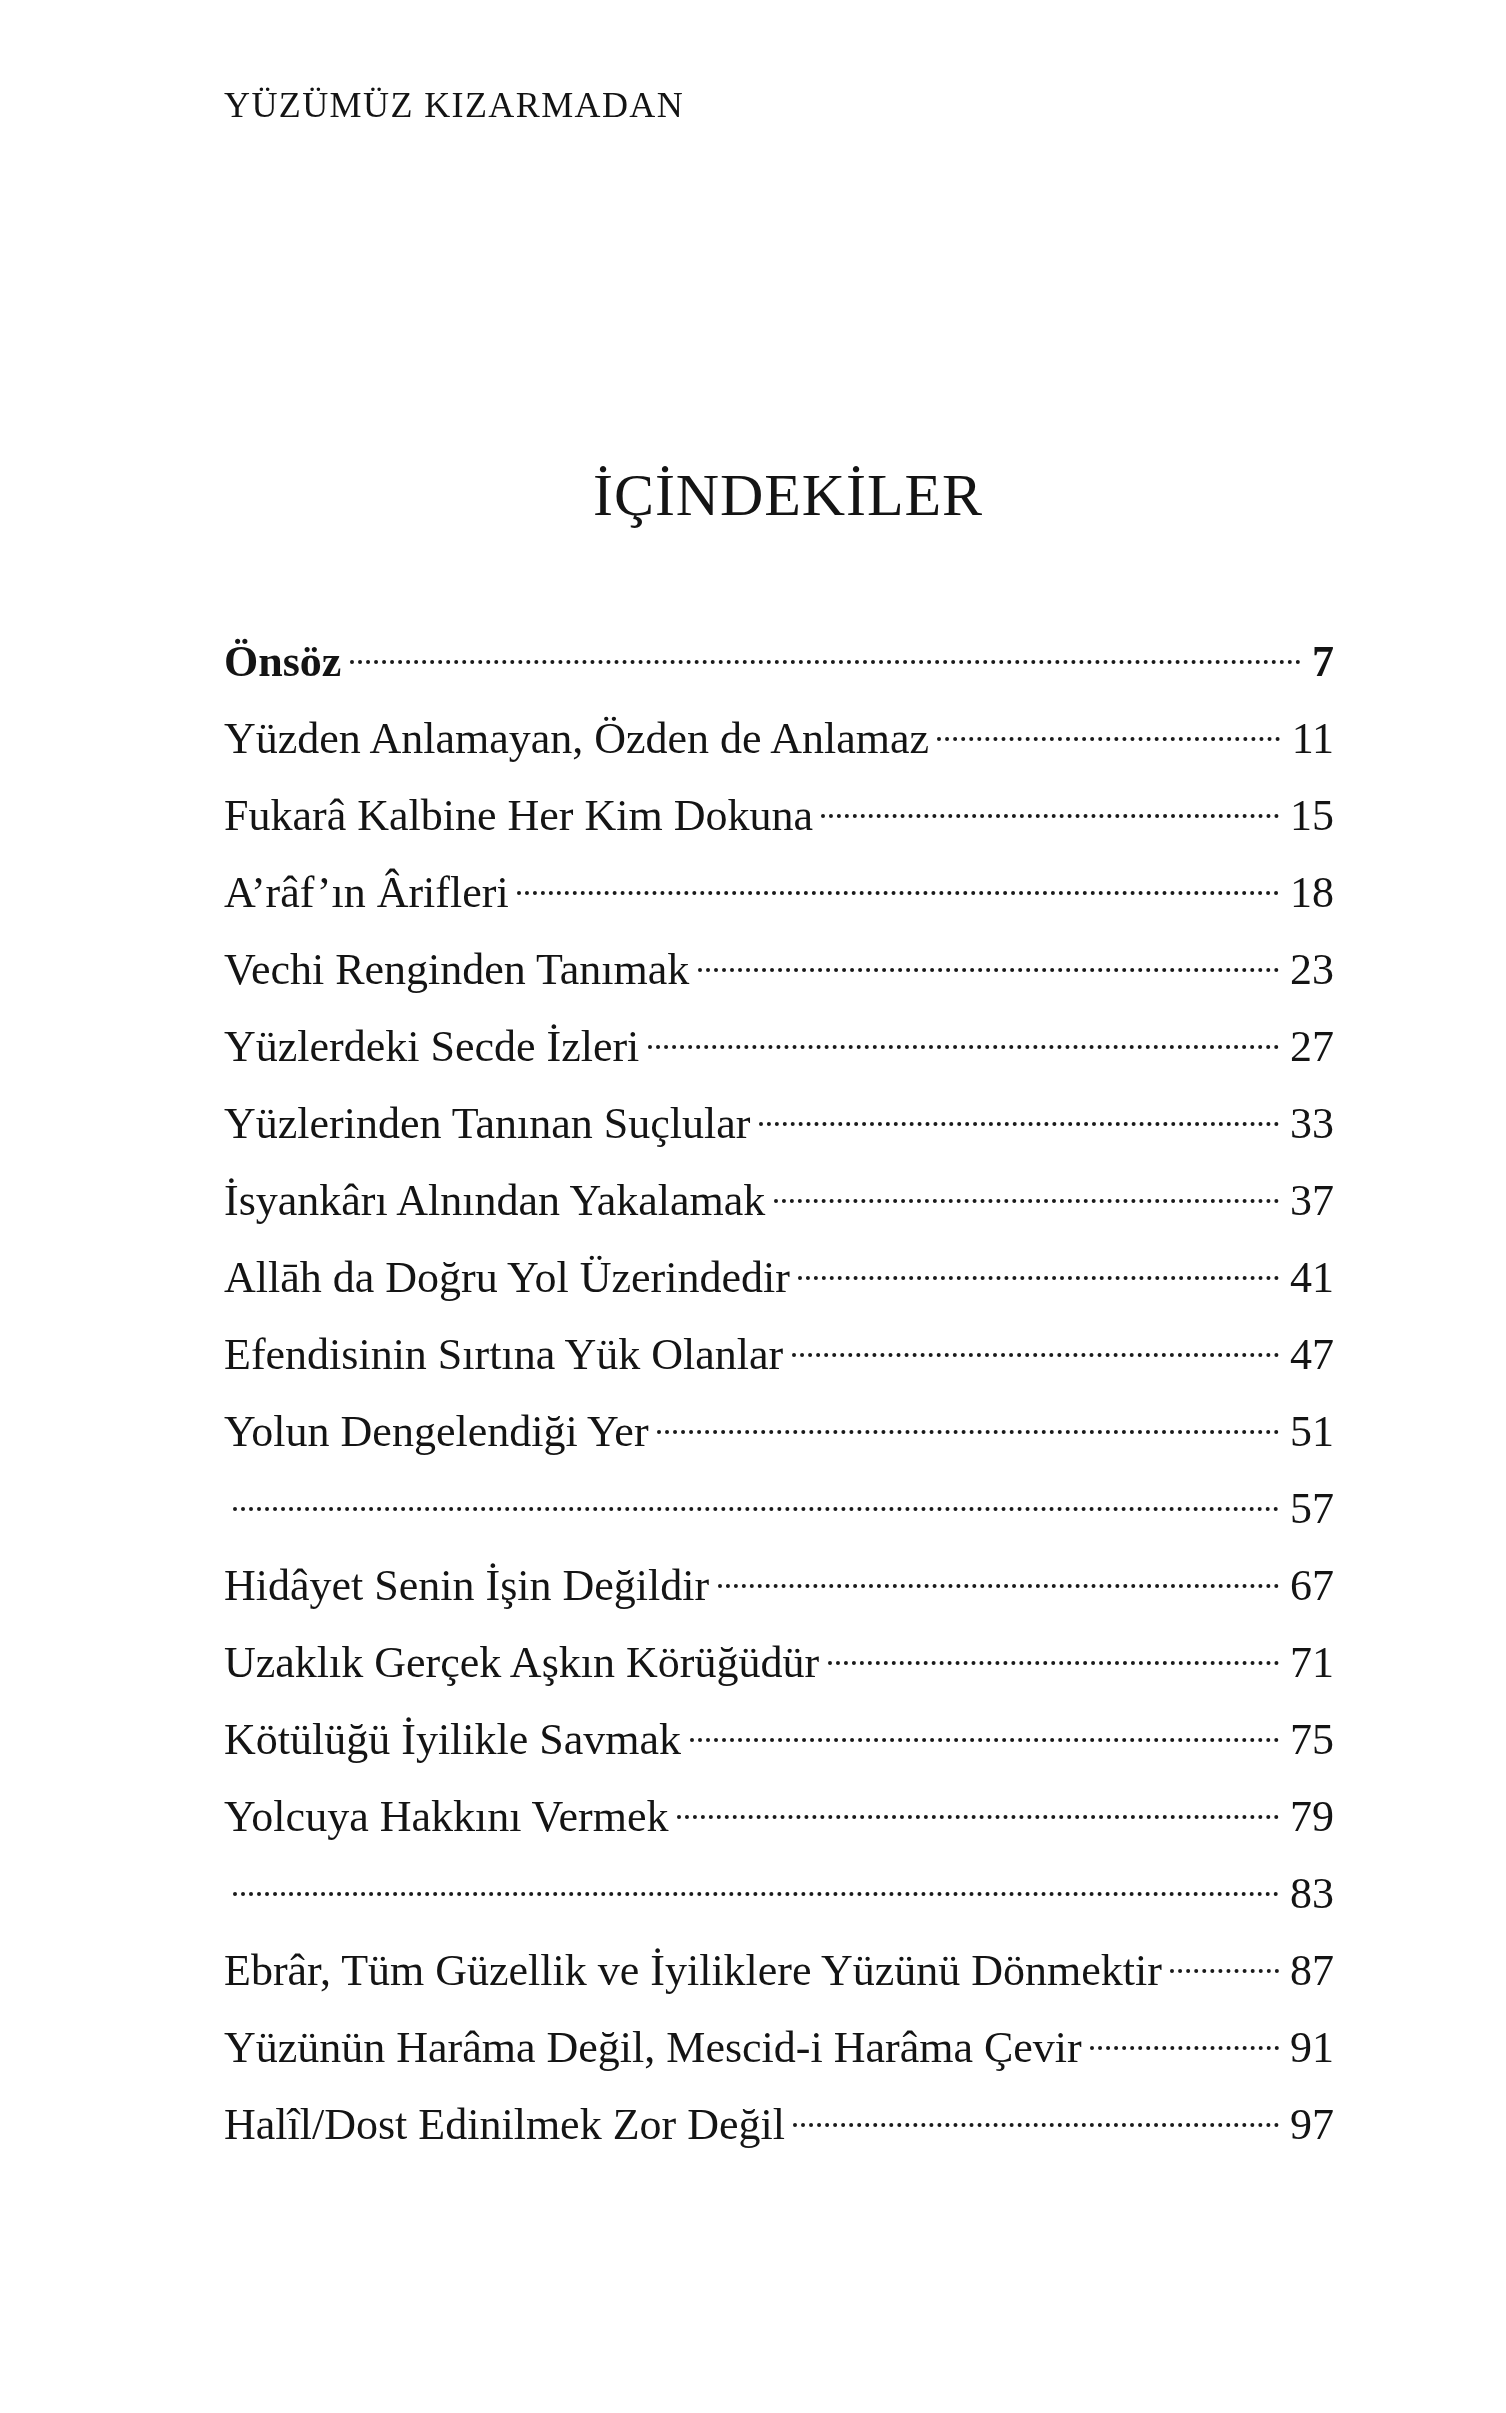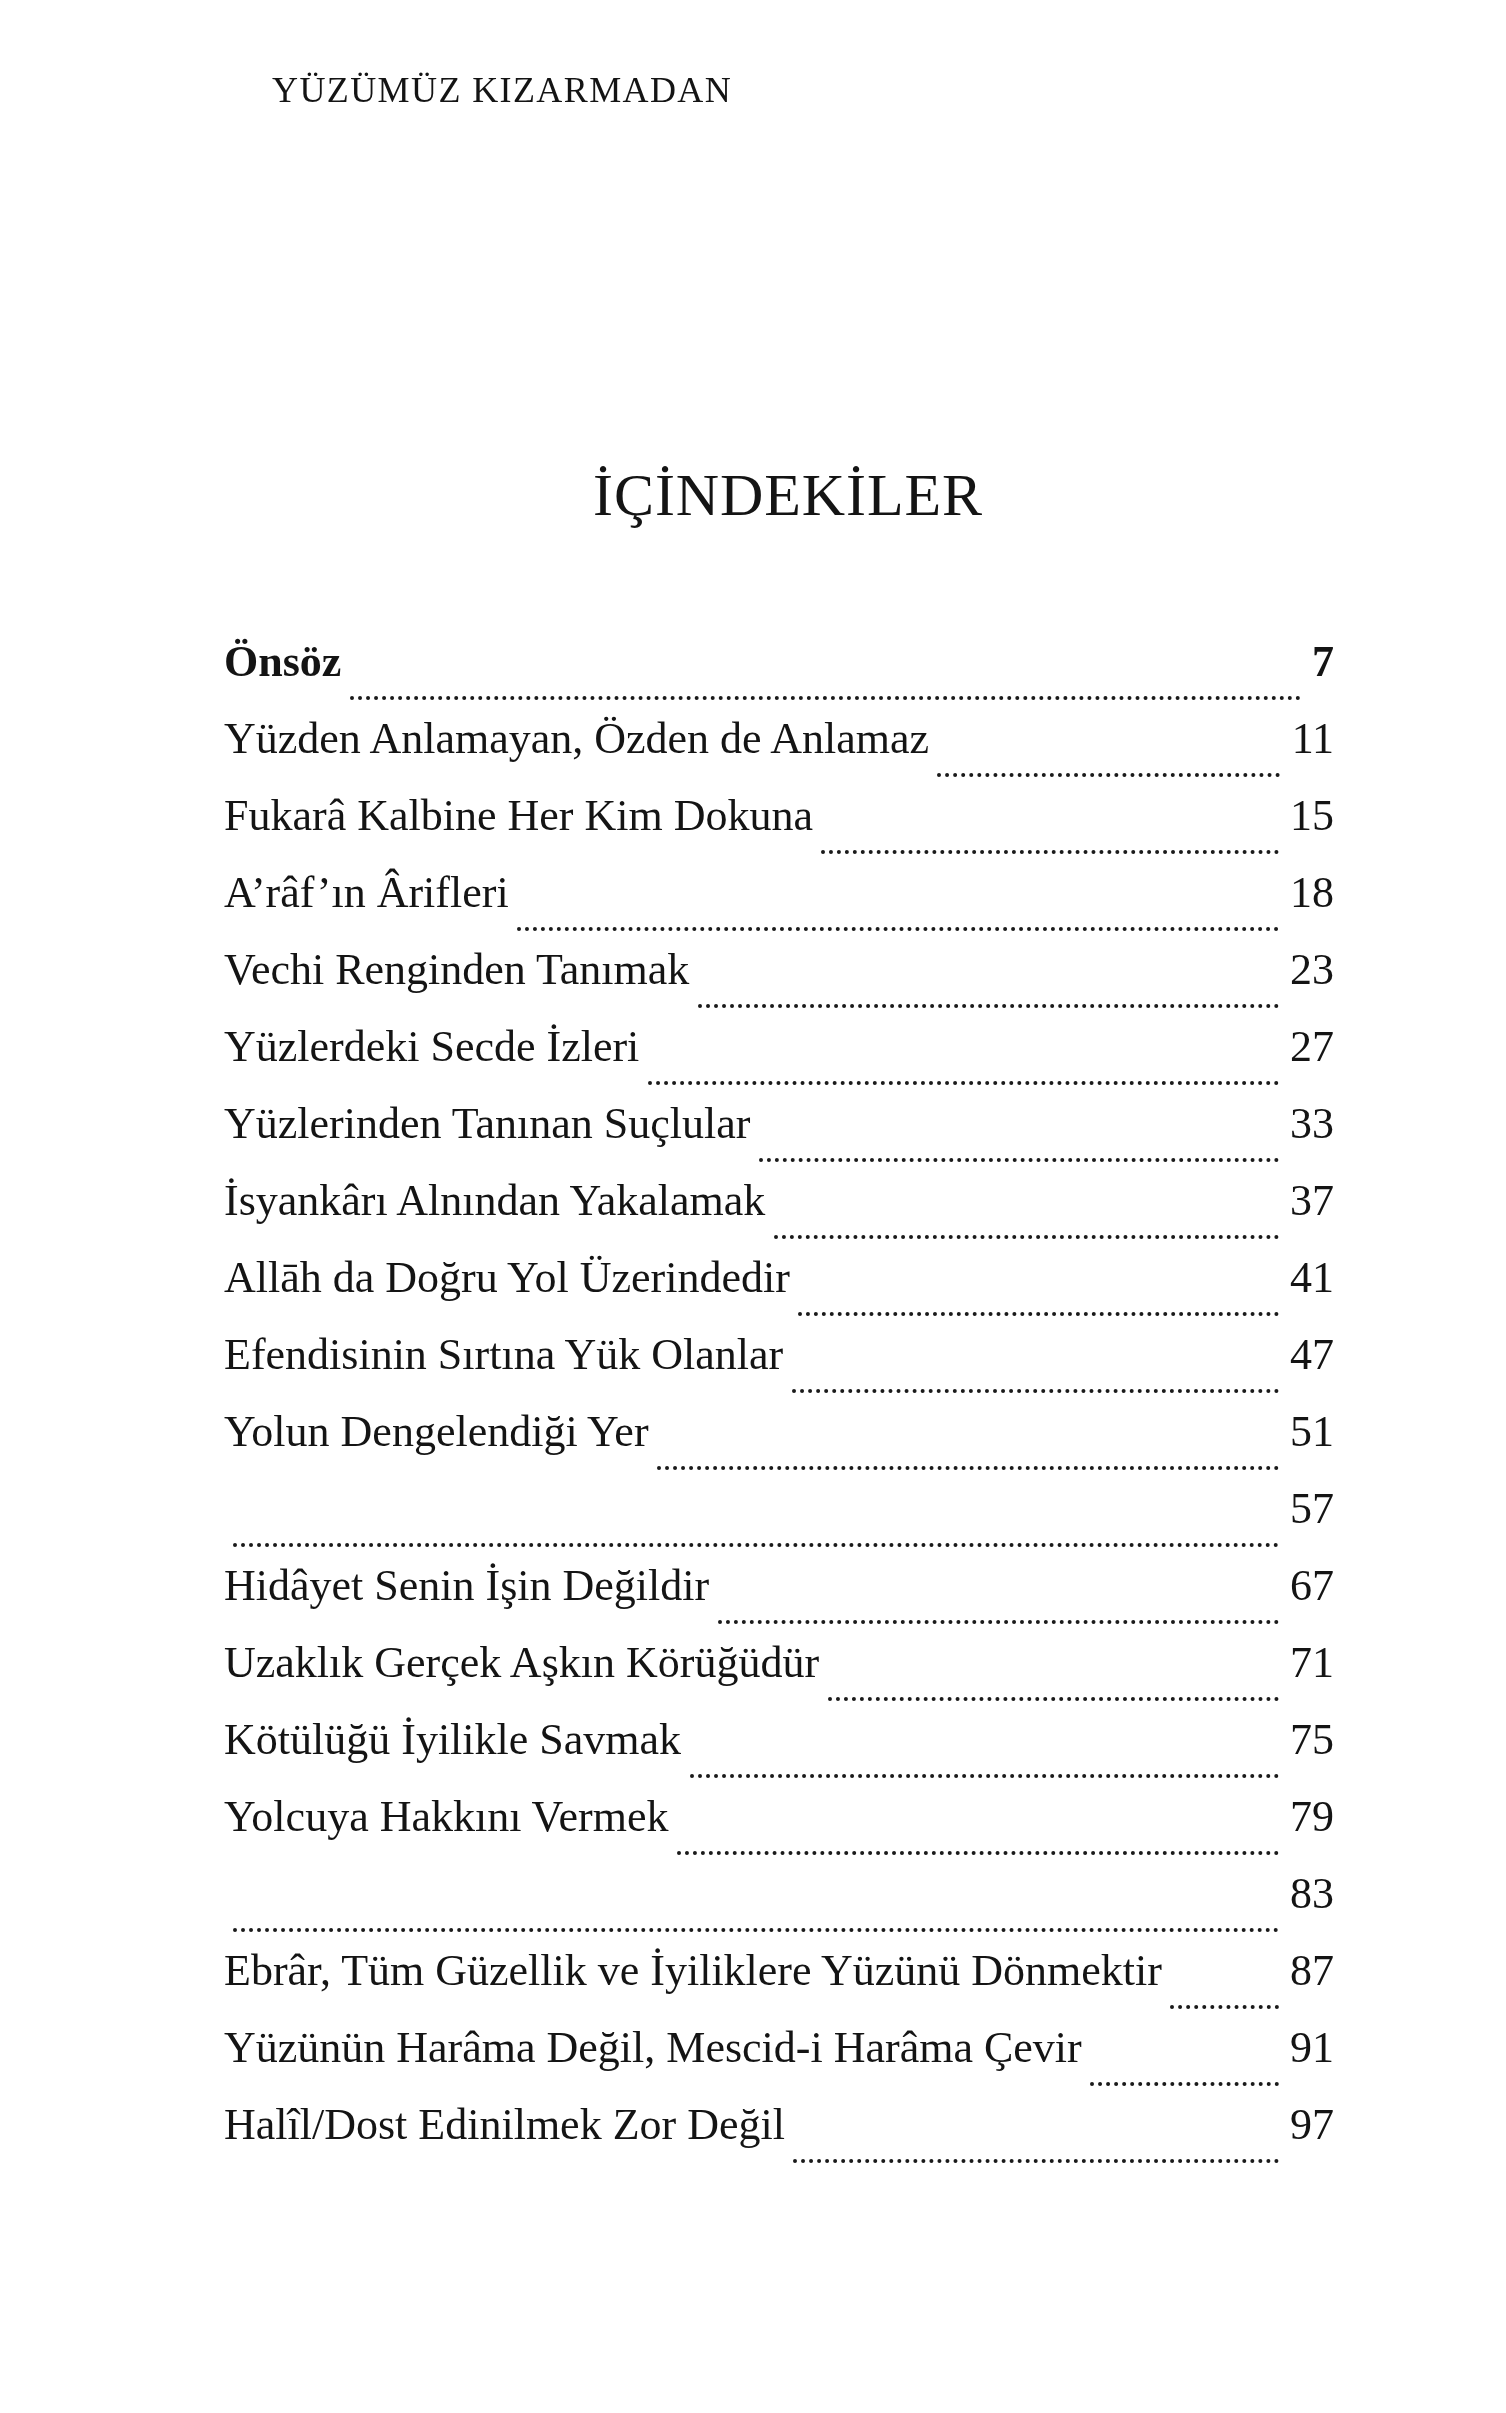--- a/index.html
+++ b/index.html
@@ -12,26 +12,25 @@
     width: 1507px;
     height: 2413px;
     background: #ffffff;
     color: #141414;
     font-family: "Liberation Serif", "DejaVu Serif", serif;
     overflow: hidden;
   }
   .running-header {
     position: absolute;
     left: 224px;
-    top: 72px;
+    top: 87px;
     font-size: 36px;
     line-height: 1;
     letter-spacing: 1.4px;
     white-space: nowrap;
-    margin-left: 48px;
   }
   .toc-title {
     position: absolute;
     left: 210px;
     top: 449px;
     width: 1124px;
     margin: 16px;
     text-align: center;
     font-size: 60px;
     font-weight: normal;
@@ -40,21 +39,21 @@
     white-space: nowrap;
   }
   .toc {
     position: absolute;
     left: 224px;
     top: 623px;
     width: 1110px;
   }
   .toc-row {
     display: flex;
-    align-items: flex-end;
+    align-items: center;
     height: 77px;
     line-height: 77px;
     font-size: 44px;
     white-space: nowrap;
   }
   .toc-row.bold {
     font-weight: bold;
   }
   .toc-label {
     flex: 0 0 auto;

